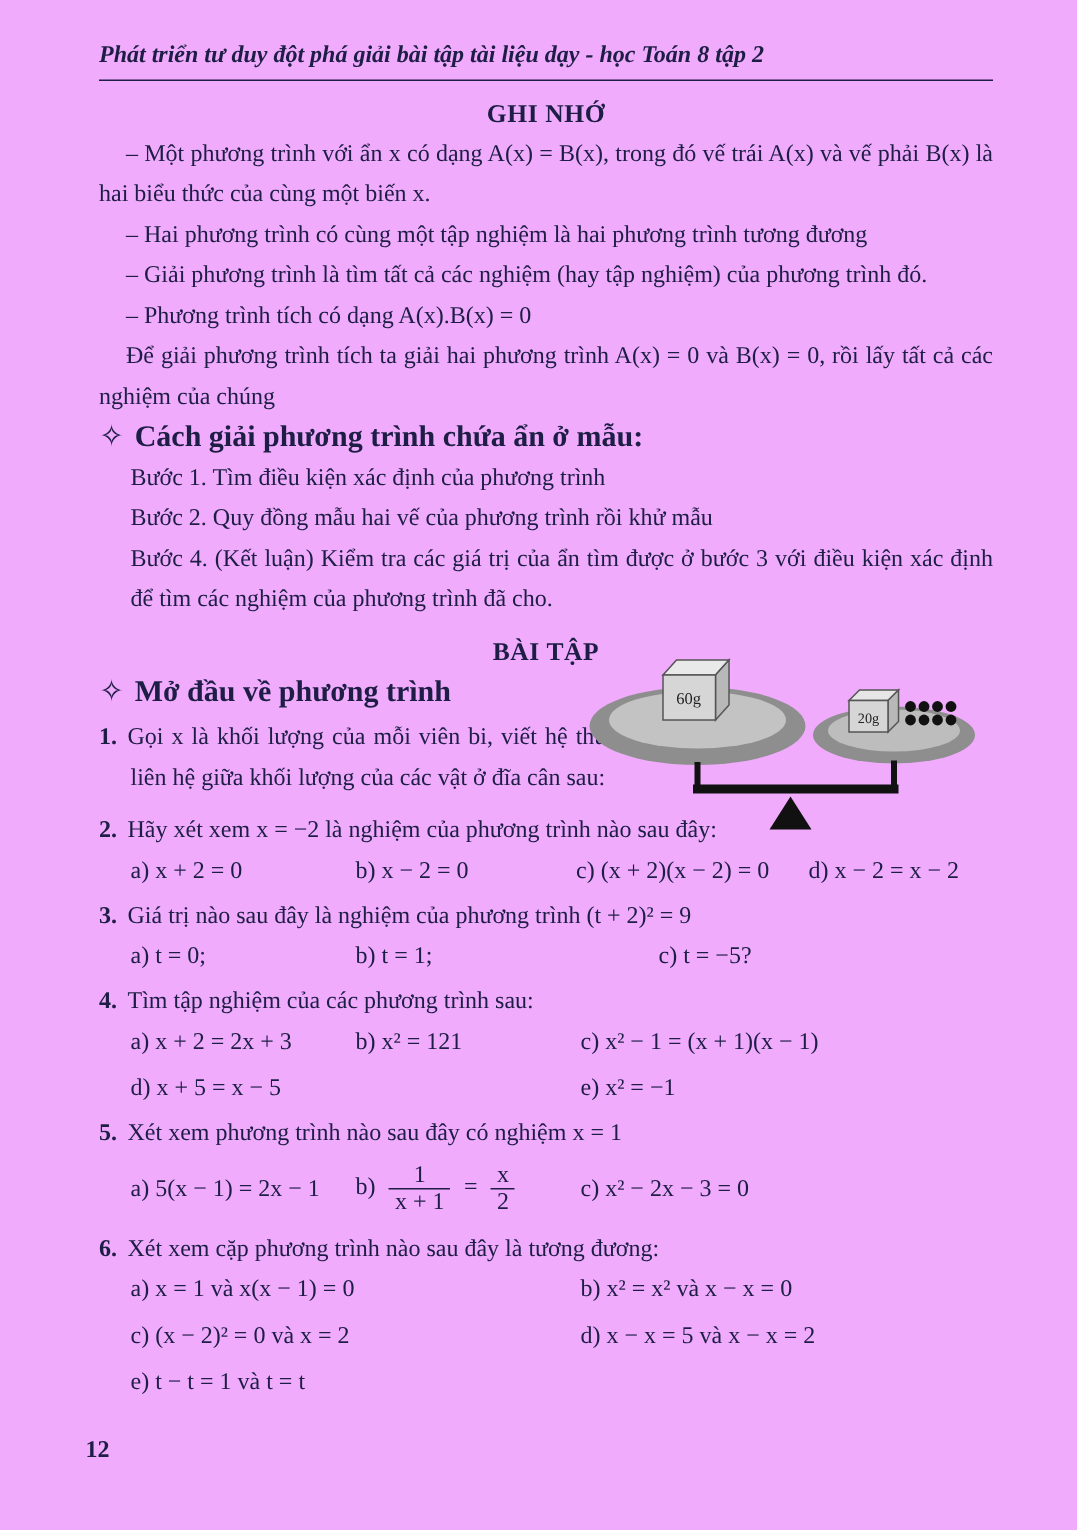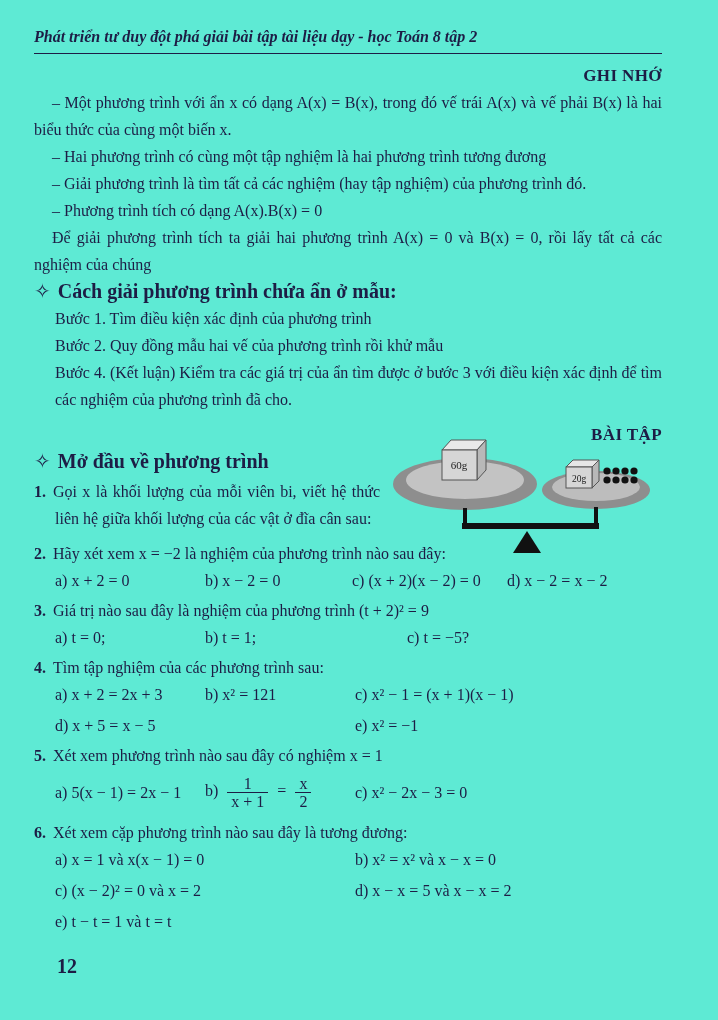--- a/index.html
+++ b/index.html
@@ -1,54 +1,54 @@
 <!DOCTYPE html>
 <html><head>
 <meta charset="utf-8">
 <style>
   * { box-sizing: border-box; }
   html, body { margin: 0; padding: 0; background: #e9e9e9; }
   .page {
     position: relative;
     width: 718px; height: 1020px;
-    background: #5eead4;
-    padding: 26px 56px 0 34px;
+    background: #f0abfc;
+    padding: 26px 56px 0 66px;
     font-family: "Liberation Serif", serif;
     font-size: 16px;
     line-height: 27px;
     color: #1d1d45;
     overflow: hidden;
   }
   .header {
     font-weight: bold; font-style: italic;
     line-height: 22px; padding-bottom: 5px;
     border-bottom: 1.5px solid #1d1d45;
   }
   .center-title {
-    text-align: right; font-weight: bold;
+    text-align: center; font-weight: bold;
     font-size: 17px; margin-top: 8px; letter-spacing: 0.4px;
   }
   .memo p { margin: 0; text-indent: 18px; text-align: justify; }
   .subhead { font-weight: bold; font-size: 20px; }
   .subhead .star { margin-right: 7px; font-weight: normal; }
   .steps > div { padding-left: 21px; text-align: justify; }
   .exercises { position: relative; }
   .question { margin-top: 3px; }
   .qline { padding-left: 21px; text-indent: -21px; text-align: justify; }
   .qnum { font-weight: bold; margin-right: 7px; }
   .options { display: flex; padding-left: 21px; }
   .options .option { flex: 0 0 auto; }
   .q5-options { align-items: center; min-height: 47px; }
   .frac { display: inline-block; vertical-align: middle; text-align: center; line-height: 17px; margin: 0 5px; }
   .fnum { display: block; border-bottom: 1.3px solid #1d1d45; padding: 0 4px; }
   .fden { display: block; padding: 0 4px; }
   .q1-text { width: 346px; }
   .figure { position: absolute; top: -10px; right: 0; width: 272px; height: 120px; }
   .figure svg text { font-family: "Liberation Serif", serif; fill: #222; }
-  .page-number { position: absolute; left: 57px; bottom: 40px; font-weight: bold; font-size: 20px; margin-top: 36px; }
+  .page-number { position: absolute; left: 57px; bottom: 40px; font-weight: bold; font-size: 16px; margin-top: 36px; }
 </style>
 </head>
 <body>
 
 <div class="page">
 
   <div class="header">Phát triển tư duy đột phá giải bài tập tài liệu dạy - học Toán 8 tập 2</div>
 
   <div class="center-title">GHI NHỚ</div>
 

